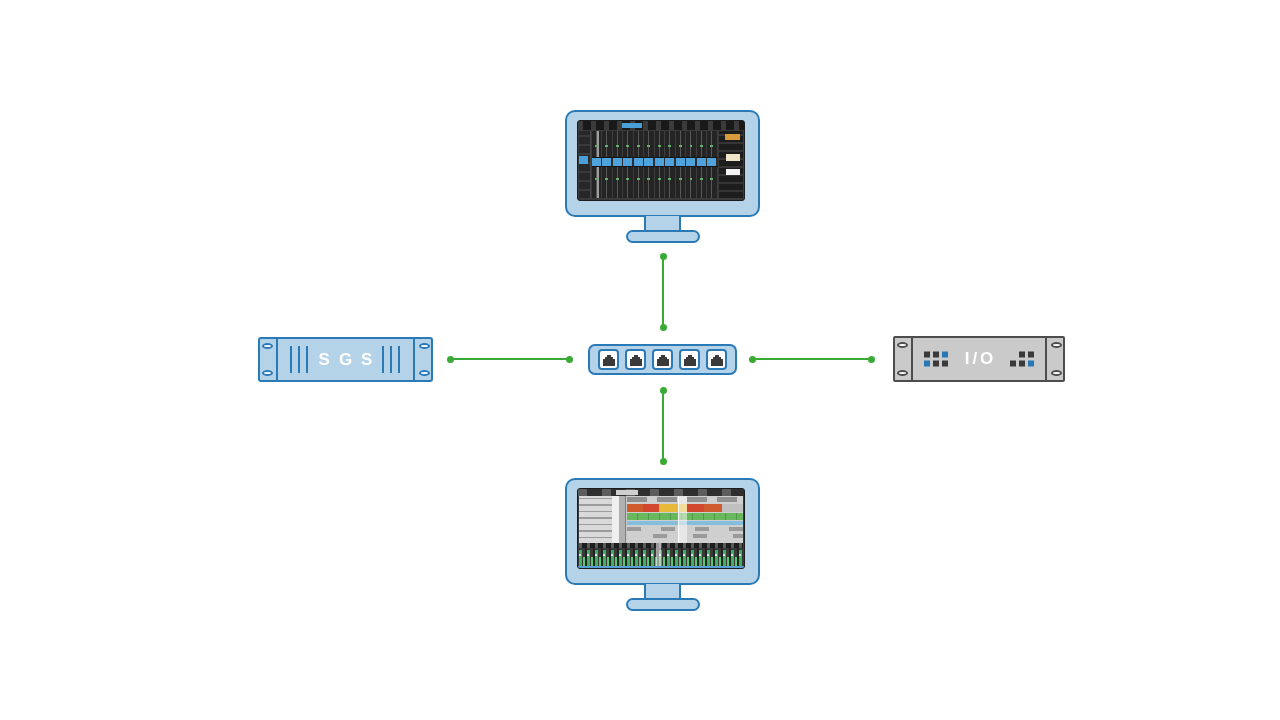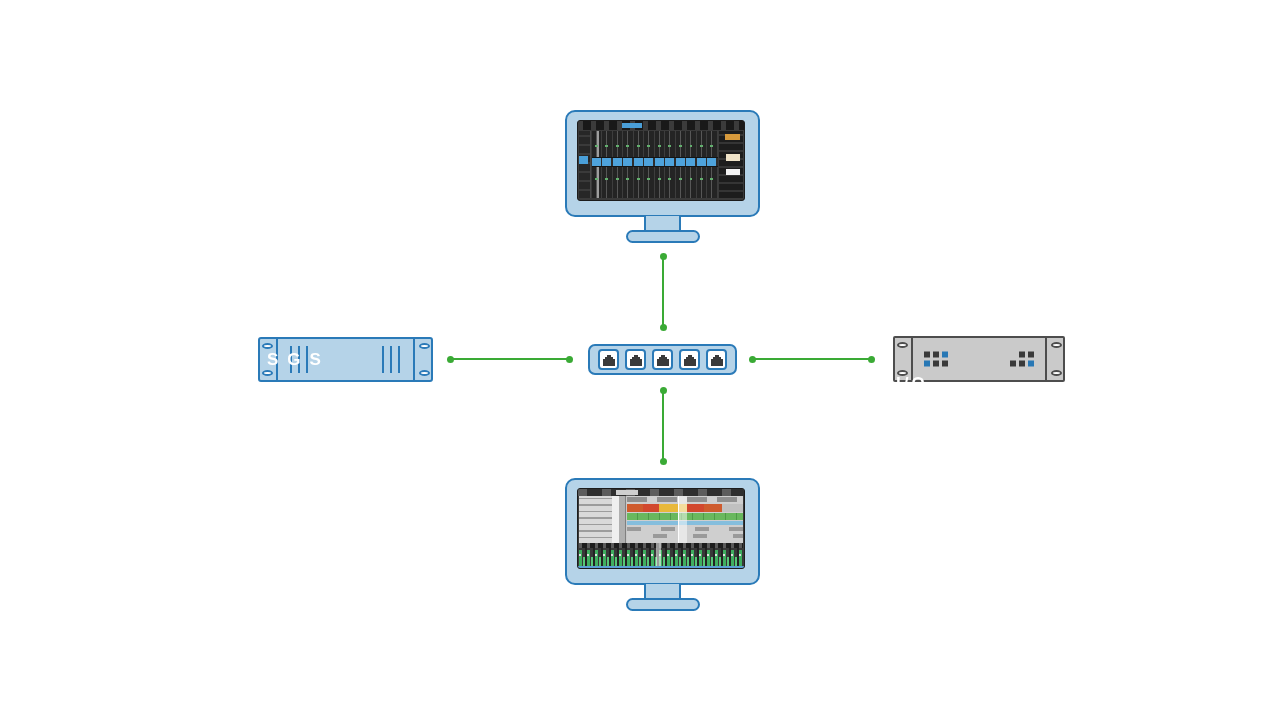--- a/index.html
+++ b/index.html
@@ -93,23 +93,23 @@
   .rack-sgs .ear { border-color:#2a7ab8; }
   .rack-io  .ear { border-color:#4d4d4d; }
   .screw { position:absolute; left:4px; width:11px; height:6px; background:#fff; border-radius:50%; }
   .rack-sgs .screw { border:2px solid #2a7ab8; }
   .rack-io  .screw { border:2px solid #4d4d4d; }
   .screw-top { top:6px; } .screw-bot { bottom:6px; }
   .vents { position:absolute; top:9px; width:19px; height:27px;
     background-image:repeating-linear-gradient(90deg,#2a7ab8 0 2.5px, transparent 2.5px 8px); }
   .vents-left { left:32px; } .vents-right { right:32px; }
   .rack-label { position:absolute; left:0; right:0; top:50%; transform:translateY(-52%);
-    color:#ffffff; font-weight:bold; font-size:17px; }
+    text-align:center; color:#ffffff; font-weight:bold; font-size:17px; }
   .sgs-label { letter-spacing:9px; text-indent:9px; }
-  .io-label  { letter-spacing:3px; text-indent:3px;margin-top:25px; }
+  .io-label  { letter-spacing:3px; text-indent:3px; }
   .dotgrid { position:absolute; top:50%; transform:translateY(-50%);
     display:grid; grid-template-columns:repeat(3,6px); grid-template-rows:repeat(2,6px); gap:3px; }
   .dotgrid-left { left:31px; } .dotgrid-right { right:31px; }
   .sq-d { background:#3a3a3a; } .sq-b { background:#2878b5; } .sq-e { background:transparent; }
 
   
   .switch { position:absolute; left:588px; top:344px; width:149px; height:31px;
     background:#b5d3e8; border:2px solid #2a7ab8; border-radius:7px;
     display:flex; align-items:center; justify-content:center; gap:6px; }
   .port { width:21px; height:21px; background:#ffffff; border:2px solid #2a7ab8; border-radius:4px;

